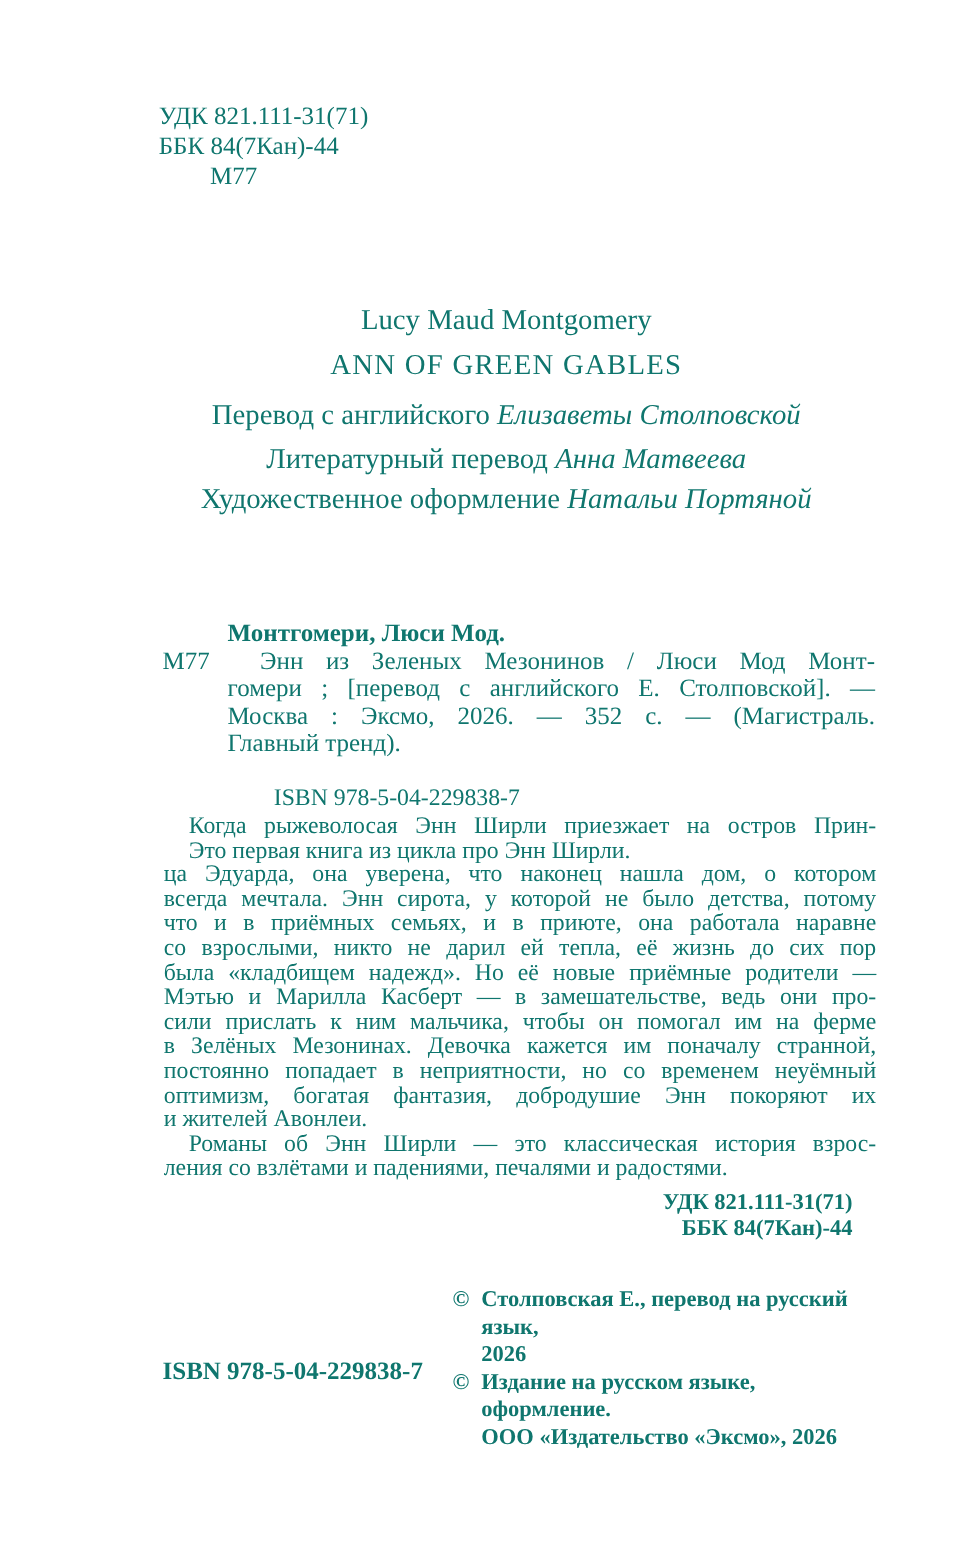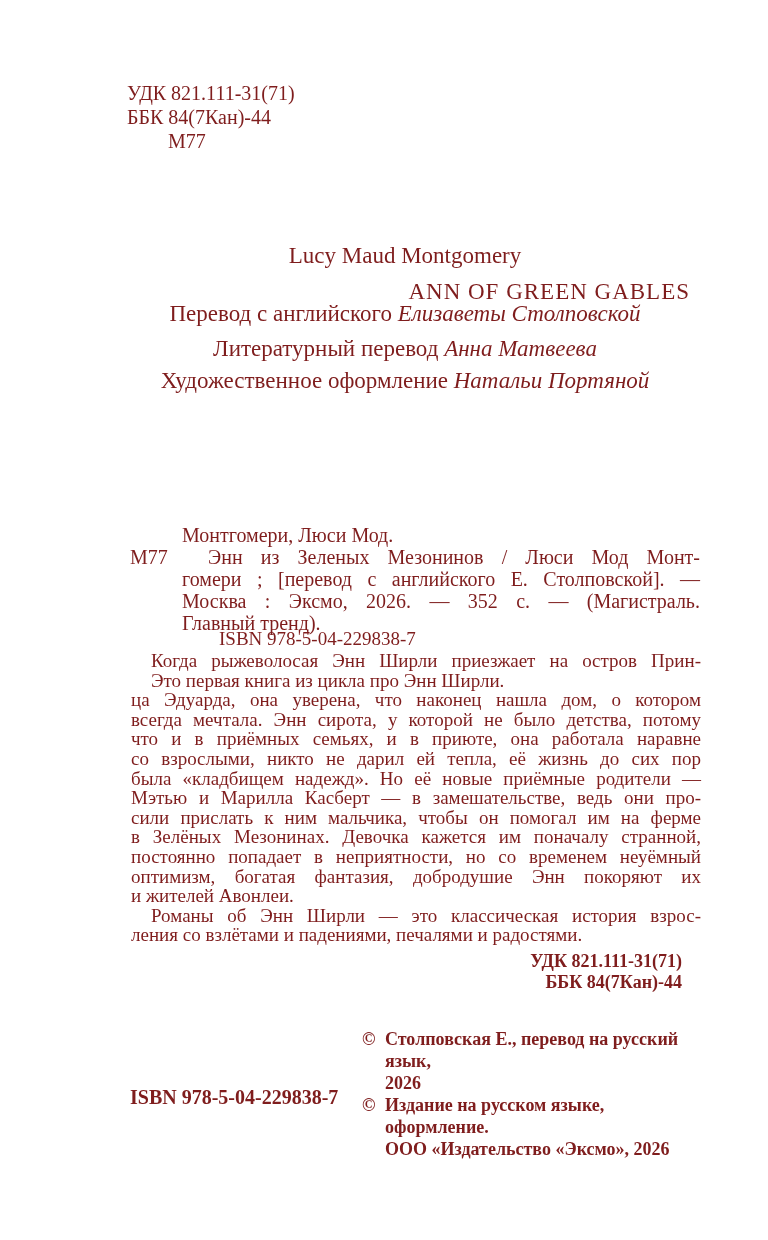--- a/index.html
+++ b/index.html
@@ -1,21 +1,21 @@
 <!DOCTYPE html>
 <html><head>
 <meta charset="utf-8">
 <style>
   html, body { margin: 0; padding: 0; background: #ffffff; }
   .page {
     position: relative;
     width: 768px;
     height: 1240px;
     background: #ffffff;
-    color: #7f1d1d;
+    color: #0f766e;
     font-family: "Liberation Serif", "DejaVu Serif", serif;
     overflow: hidden;
   }
   
   .line { white-space: normal; }
   .j { text-align: justify; }
   .j::after { content: ""; display: inline-block; width: 100%; height: 0; }
 
   
   .top-codes {
@@ -24,32 +24,32 @@
   }
   .top-codes .author-sign { padding-left: 41px; }
 
   
   .title-block {
     position: absolute; left: 120px; top: 245px; width: 570px;
     text-align: center; font-size: 23px;
   }
   .tb-line { line-height: 22px; }
   .tb-author { margin-bottom: 14px; }
-  .tb-title { margin-bottom: 0; letter-spacing: 1px; text-align: right; }
+  .tb-title { margin-bottom: 18px; letter-spacing: 1px; }
   .tb-credit1 { margin-bottom: 13px; }
   .tb-credit2 { margin-bottom: 10px; }
   .title-block i { }
 
   
   .card {
     position: absolute; left: 182px; top: 496px; width: 518px;
     font-size: 20px; line-height: 22px;
   }
   .card .line { height: 22px; }
-  .card-heading { font-weight: normal; height: 22px; margin-top: 28px; }
+  .card-heading { font-weight: bold; height: 22px; }
   .card-first { position: relative; text-indent: 26px; }
   .card-margin-code {
     position: absolute; left: -52px; top: 0; text-indent: 0;
   }
 
   
   .isbn-mid {
     position: absolute; left: 219px; top: 628px;
     font-size: 19px;
   }

